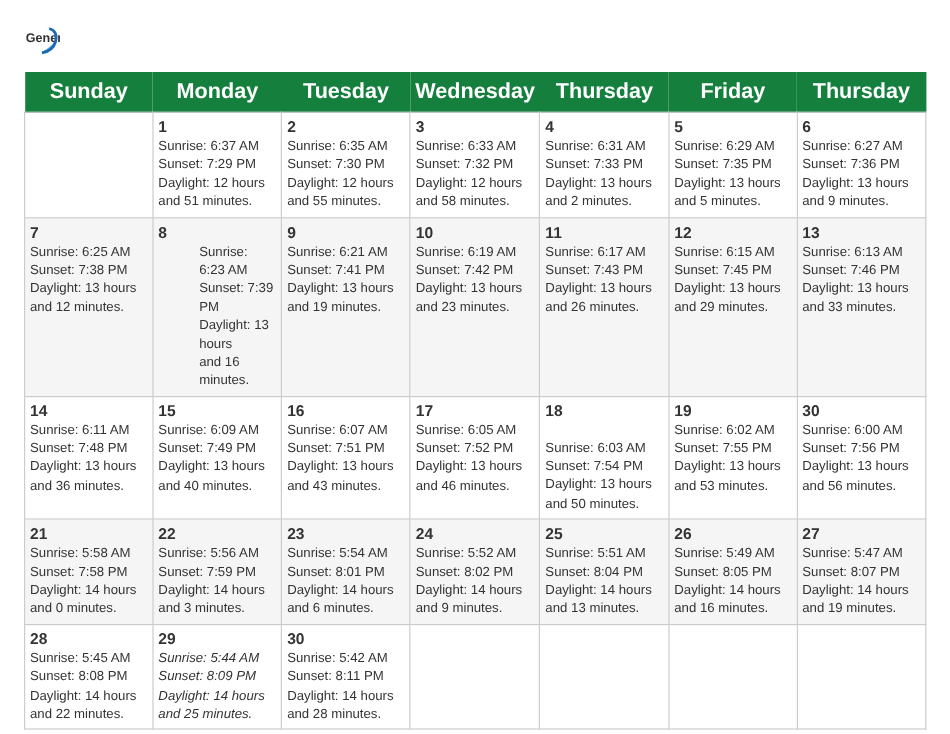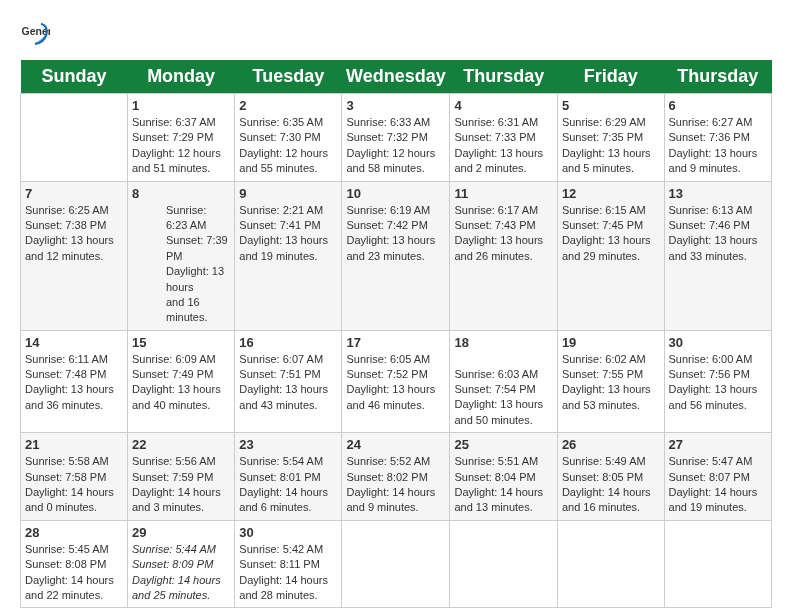--- a/index.html
+++ b/index.html
@@ -180,21 +180,21 @@
         </td>
         <td>
           <span class="day-number">8</span>
           <div class="day-info" style="white-space: pre-line; margin-left: 34px;">Sunrise: 6:23 AM
 Sunset: 7:39 PM
 Daylight: 13 hours
 and 16 minutes.</div>
         </td>
         <td>
           <span class="day-number">9</span>
-          <div class="day-info" style="white-space: pre-line;">Sunrise: 2:21 AM
+          <div class="day-info" style="white-space: pre-line;">Sunrise: 6:21 AM
 Sunset: 7:41 PM
 Daylight: 13 hours
 and 19 minutes.</div>
         </td>
         <td>
           <span class="day-number">10</span>
           <div class="day-info" style="white-space: pre-line;">Sunrise: 6:19 AM
 Sunset: 7:42 PM
 Daylight: 13 hours
 and 23 minutes.</div>

